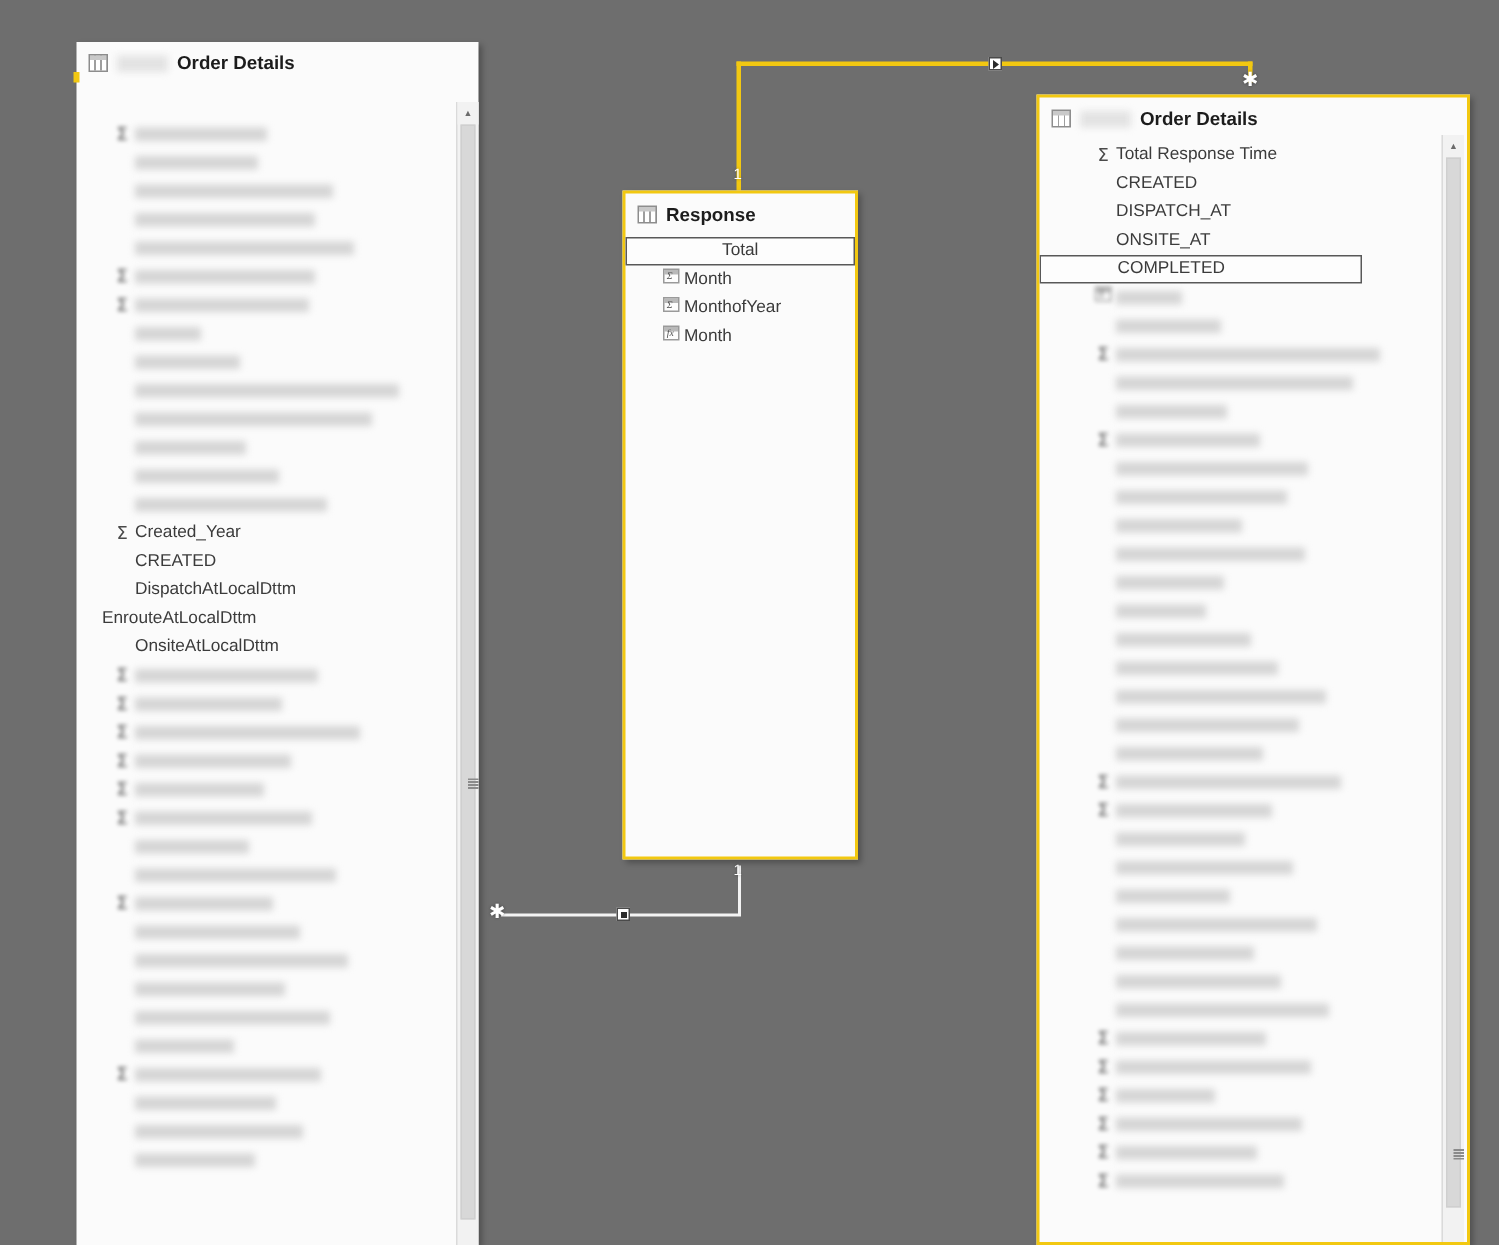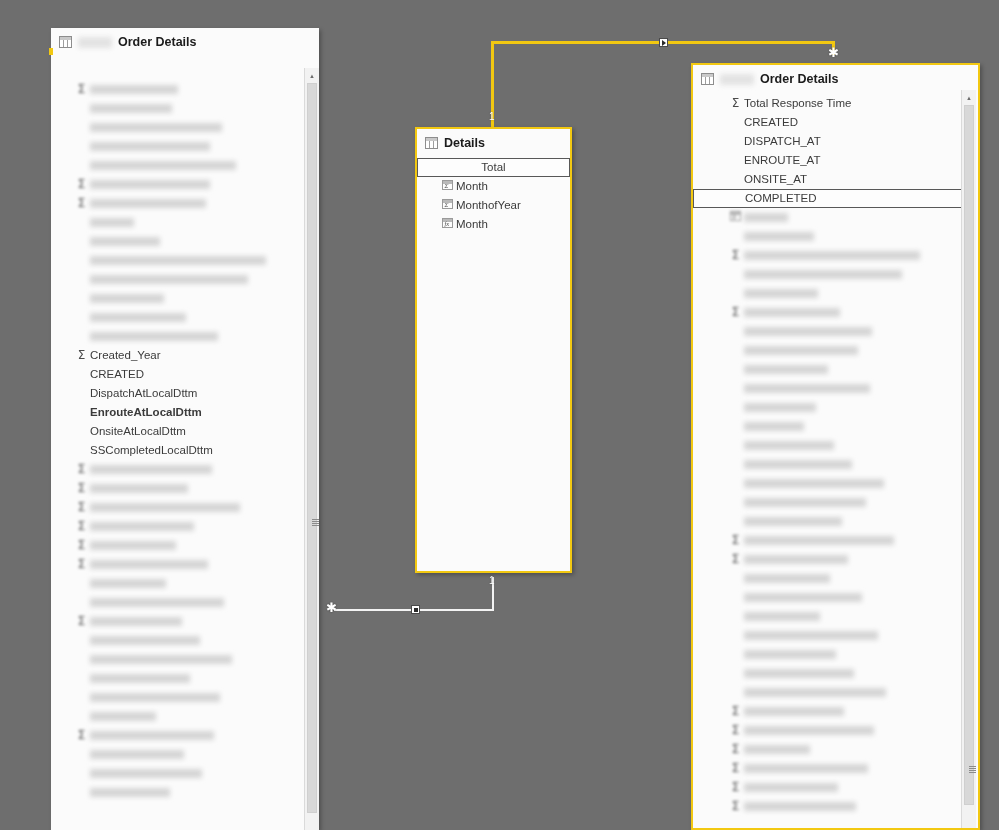--- a/index.html
+++ b/index.html
@@ -268,31 +268,27 @@
         <span class="lbl">Created_Year</span>
       </div>
       <div class="frow" style="padding-left: 22px;">
         <span class="glyph"></span>
         <span class="lbl">CREATED</span>
       </div>
       <div class="frow" style="padding-left: 22px;">
         <span class="glyph"></span>
         <span class="lbl">DispatchAtLocalDttm</span>
       </div>
-      <div class="frow" style="padding-left: 22px; font-weight: bold;">
+      <div class="frow" style="">
         <span class="glyph"></span>
         <span class="lbl">EnrouteAtLocalDttm</span>
       </div>
       <div class="frow" style="padding-left: 22px;">
         <span class="glyph"></span>
         <span class="lbl">OnsiteAtLocalDttm</span>
-      </div>
-      <div class="frow" style="padding-left: 22px;">
-        <span class="glyph"></span>
-        <span class="lbl">SSCompletedLocalDttm</span>
       </div>
       <div class="frow blurred" style="padding-left: 22px;">
         <span class="glyph"><span class="sigma">Σ</span></span>
         <span class="lbl" style="display: inline-block; height: 9px; border-radius: 1px; background: rgb(213, 213, 213); width: 122px; vertical-align: middle;"></span>
       </div>
       <div class="frow blurred" style="padding-left: 22px;">
         <span class="glyph"><span class="sigma">Σ</span></span>
         <span class="lbl" style="display: inline-block; height: 9px; border-radius: 1px; background: rgb(213, 213, 213); width: 98px; vertical-align: middle;"></span>
       </div>
       <div class="frow blurred" style="padding-left: 22px;">
@@ -398,21 +394,21 @@
   </div>
 
   <div class="star" style="left:326px;top:601px;">✱</div>
   <div class="card" style="left:489px;top:576px;">1</div>
 </div>
 
 <div class="panel selected shadow" id="calendar-panel" style="left:415px;top:127px;width:157px;height:446px;">
 
   <div class="panel-header">
     <span class="tbl-icon"></span>
-    <span>Details</span>
+    <span>Response</span>
   </div>
 
   <div class="fields" id="calendar-fields" style="position:relative;margin-top:2px;">
       <div class="frow sel" style="padding-left: 0px; margin-left: 0px; width: 153px; justify-content: center; position: relative; left: 0px;">
         <span class="lbl">Total</span>
       </div>
       <div class="frow" style="padding-left: 22px;">
         <span class="glyph"><span class="colicon"><i class="icon-mini">Σ</i></span></span>
         <span class="lbl">Month</span>
       </div>
@@ -443,27 +439,23 @@
       <div class="frow" style="padding-left: 34px;">
         <span class="glyph"></span>
         <span class="lbl">CREATED</span>
       </div>
       <div class="frow" style="padding-left: 34px;">
         <span class="glyph"></span>
         <span class="lbl">DISPATCH_AT</span>
       </div>
       <div class="frow" style="padding-left: 34px;">
         <span class="glyph"></span>
-        <span class="lbl">ENROUTE_AT</span>
-      </div>
-      <div class="frow" style="padding-left: 34px;">
-        <span class="glyph"></span>
         <span class="lbl">ONSITE_AT</span>
       </div>
-      <div class="frow sel" style="padding-left: 34px; margin-left: 0px; width: 271px;">
+      <div class="frow sel" style="padding-left: 34px; margin-left: 0px; width: 215px;">
         <span class="glyph"></span>
         <span class="lbl">COMPLETED</span>
       </div>
       <div class="frow blurred" style="padding-left: 34px;">
         <span class="glyph"><span class="colicon"><i class="icon-mini">Σ</i></span></span>
         <span class="lbl" style="display: inline-block; height: 9px; border-radius: 1px; background: rgb(213, 213, 213); width: 44px; vertical-align: middle;"></span>
       </div>
       <div class="frow blurred" style="padding-left: 34px;">
         <span class="glyph"></span>
         <span class="lbl" style="display: inline-block; height: 9px; border-radius: 1px; background: rgb(213, 213, 213); width: 70px; vertical-align: middle;"></span>

